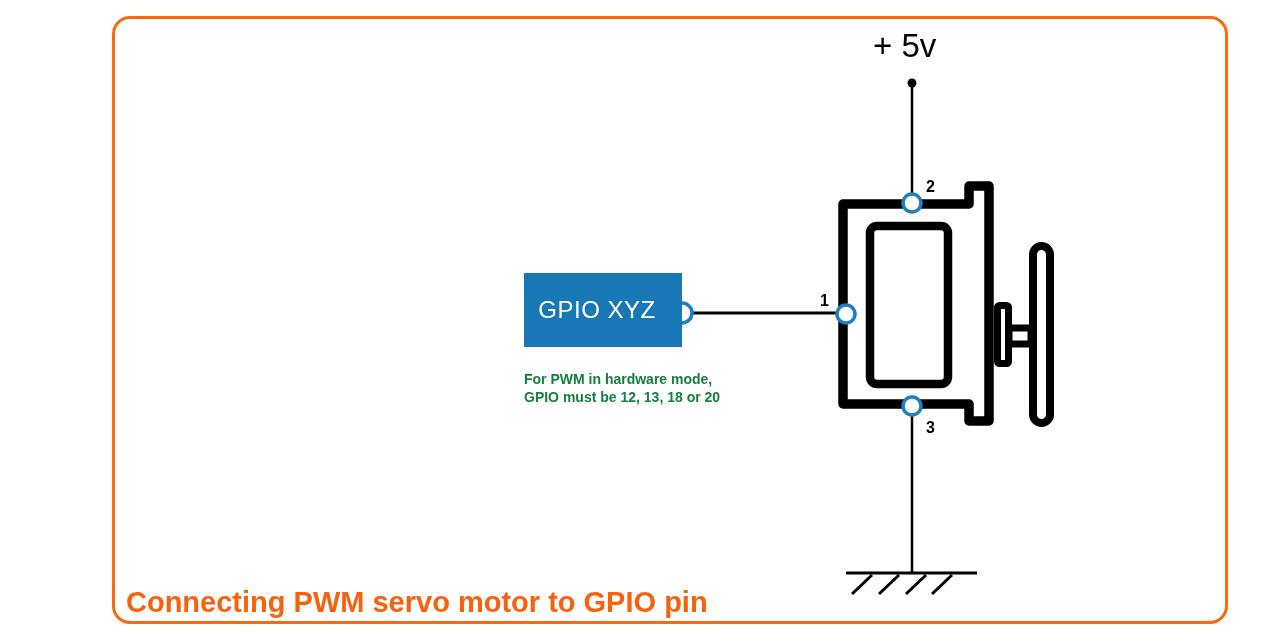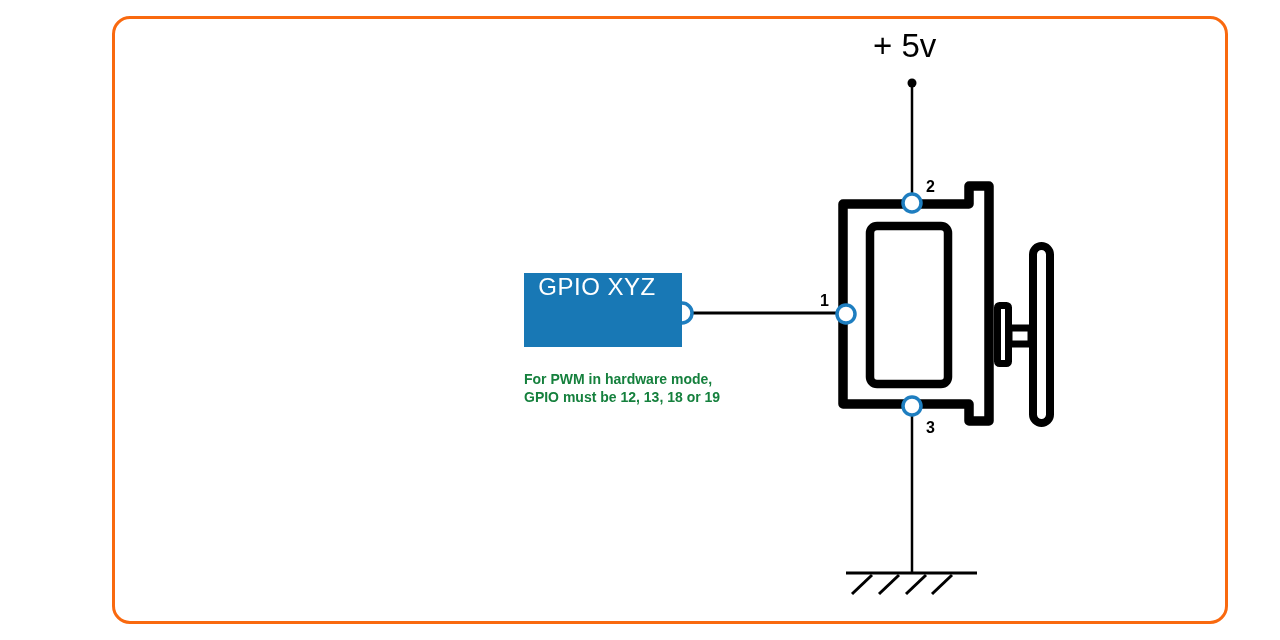--- a/index.html
+++ b/index.html
@@ -44,20 +44,21 @@
     line-height: 1;
   }
   .gpio-box {
     position: absolute;
     left: 505px;
     top: 273px;
     width: 158px;
     height: 74px;
     background: #1878b5;
     display: flex;
+    align-items: center;
     justify-content: center;
   }
   .gpio-box .gpio-label {
     color: #ffffff;
     font-size: 24px;
     font-weight: 400;
     letter-spacing: 0.5px;
     white-space: nowrap;
     transform: translateX(-6px);
   }
@@ -131,21 +132,22 @@
   </svg>
 
   <div class="power-label">+ 5v</div>
 
   <div class="gpio-box">
     <span class="gpio-label">GPIO XYZ</span>
   </div>
 
   <div class="note">
     <div>For PWM in hardware mode,</div>
-    <div>GPIO must be 12, 13, 18 or 19</div>
+    <div>GPIO must be 12, 13, 18 or 20</div>
   </div>
 
   <div class="pin-label pin-1">1</div>
   <div class="pin-label pin-2">2</div>
   <div class="pin-label pin-3">3</div>
 
+  <div class="diagram-title">Connecting PWM servo motor to GPIO pin</div>
 
 </div>
 
 </body></html>

